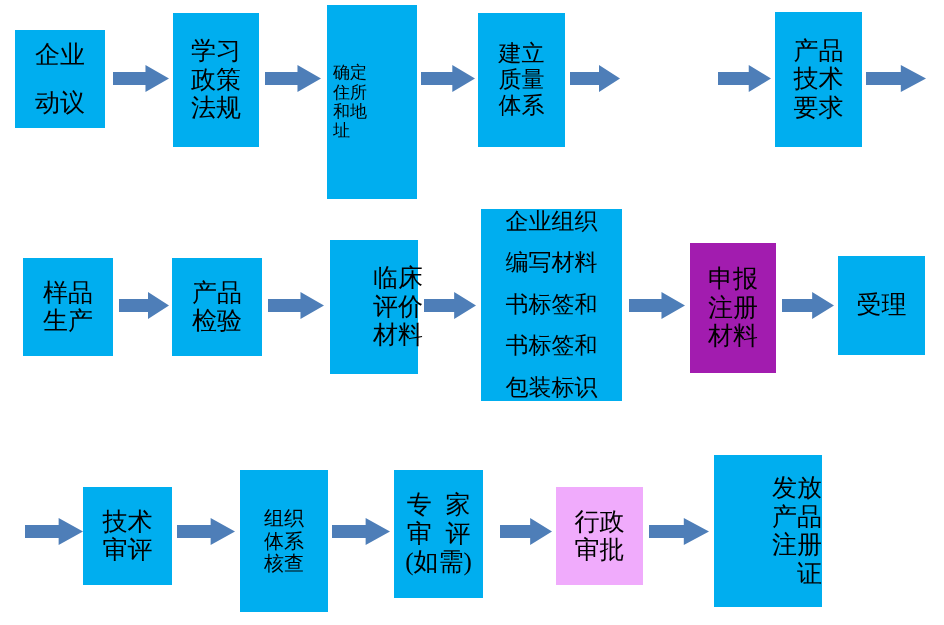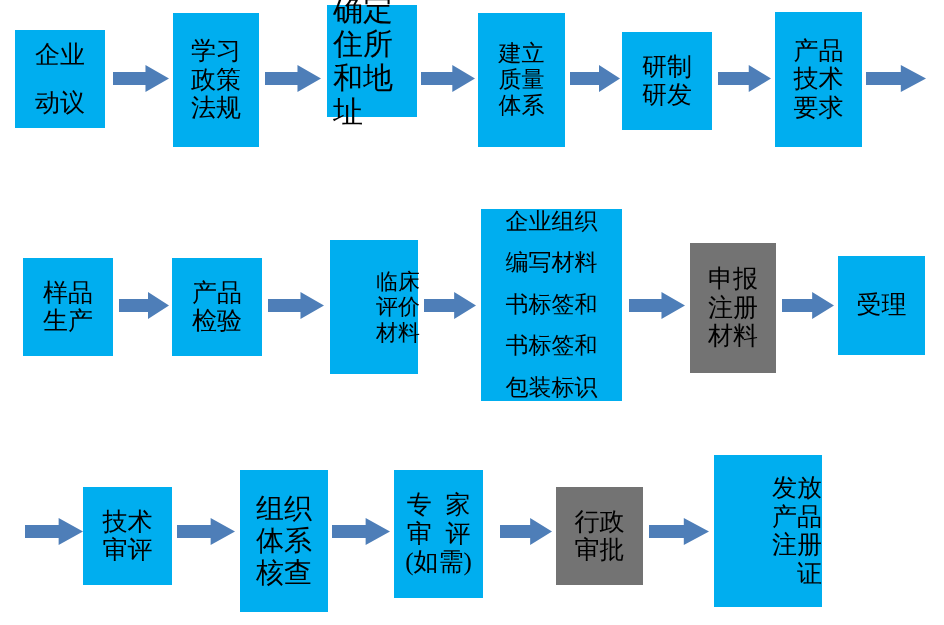--- a/index.html
+++ b/index.html
@@ -87,35 +87,31 @@
     </span>
     <div class="node" title="企业动议" style="left: 15px; top: 30px; width: 90px; height: 98px; background: rgb(0, 174, 239); color: rgb(0, 0, 0); font-size: 25px; gap: 20px;">
       <span class="line">企业</span>
       <span class="line">动议</span>
     </div>
     <div class="node" title="学习政策法规" style="left: 173px; top: 13px; width: 86px; height: 134px; background: rgb(0, 174, 239); color: rgb(0, 0, 0); font-size: 25px;">
       <span class="line">学习</span>
       <span class="line">政策</span>
       <span class="line">法规</span>
     </div>
-    <div class="node" title="确定住所和地址" style="left: 327px; top: 5px; width: 90px; height: 112px; background: rgb(0, 174, 239); color: rgb(0, 0, 0); font-size: 30px; align-items: flex-start; padding-left: 6px; justify-content: center;">
+    <div class="node" title="确定住所和地址" style="left: 327px; top: 5px; width: 90px; height: 194px; background: rgb(0, 174, 239); color: rgb(0, 0, 0); font-size: 17px; align-items: flex-start; padding-left: 6px; justify-content: center;">
       <span class="line">确定</span>
       <span class="line">住所</span>
       <span class="line">和地</span>
       <span class="line">址</span>
     </div>
     <div class="node" title="建立质量体系" style="left: 478px; top: 13px; width: 87px; height: 134px; background: rgb(0, 174, 239); color: rgb(0, 0, 0); font-size: 23px;">
       <span class="line">建立</span>
       <span class="line">质量</span>
       <span class="line">体系</span>
     </div>
-    <div class="node" title="研制研发" style="left: 622px; top: 32px; width: 90px; height: 98px; background: rgb(0, 174, 239); color: rgb(0, 0, 0); font-size: 25px;">
-      <span class="line">研制</span>
-      <span class="line">研发</span>
-    </div>
     <div class="node" title="产品技术要求" style="left: 775px; top: 12px; width: 87px; height: 135px; background: rgb(0, 174, 239); color: rgb(0, 0, 0); font-size: 25px;">
       <span class="line">产品</span>
       <span class="line">技术</span>
       <span class="line">要求</span>
     </div>
     <span class="arrow" style="left: 119px; top: 292px; width: 50px; height: 27px;">
       <svg viewBox="0 0 100 100" preserveAspectRatio="none">
         <polygon points="0,26 58,26 58,0 100,50 58,100 58,74 0,74" fill="#4E7EB8"></polygon>
       </svg>
     </span>
@@ -140,33 +136,33 @@
       </svg>
     </span>
     <div class="node" title="样品生产" style="left: 23px; top: 258px; width: 90px; height: 98px; background: rgb(0, 174, 239); color: rgb(0, 0, 0); font-size: 25px;">
       <span class="line">样品</span>
       <span class="line">生产</span>
     </div>
     <div class="node" title="产品检验" style="left: 172px; top: 258px; width: 90px; height: 98px; background: rgb(0, 174, 239); color: rgb(0, 0, 0); font-size: 25px;">
       <span class="line">产品</span>
       <span class="line">检验</span>
     </div>
-    <div class="node" title="临床评价材料" style="left: 330px; top: 240px; width: 88px; height: 134px; background: rgb(0, 174, 239); color: rgb(0, 0, 0); font-size: 22px; padding-left: 48px;">
+    <div class="node" title="临床评价材料" style="left: 330px; top: 240px; width: 88px; height: 134px; background: rgb(0, 174, 239); color: rgb(0, 0, 0); font-size: 25px; padding-left: 48px;">
       <span class="line">临床</span>
       <span class="line">评价</span>
       <span class="line">材料</span>
     </div>
     <div class="node" title="企业组织编写材料包括说明书标签和包装标识" style="left: 481px; top: 209px; width: 141px; height: 192px; background: rgb(0, 174, 239); color: rgb(0, 0, 0); font-size: 23px; justify-content: space-between;">
       <span class="line">企业组织</span>
       <span class="line">编写材料</span>
       <span class="line">书标签和</span>
       <span class="line">书标签和</span>
       <span class="line">包装标识</span>
     </div>
-    <div class="node" title="申报注册材料" style="left: 690px; top: 243px; width: 86px; height: 130px; background: #737373; color: rgb(0, 0, 0); font-size: 25px;">
+    <div class="node" title="申报注册材料" style="left: 690px; top: 243px; width: 86px; height: 130px; background: #a21caf; color: rgb(0, 0, 0); font-size: 25px;">
       <span class="line">申报</span>
       <span class="line">注册</span>
       <span class="line">材料</span>
     </div>
     <div class="node" title="受理" style="left: 838px; top: 256px; width: 87px; height: 99px; background: rgb(0, 174, 239); color: rgb(0, 0, 0); font-size: 25px;">
       <span class="line">受理</span>
     </div>
     <span class="arrow" style="left: 25px; top: 518px; width: 58px; height: 27px;">
       <svg viewBox="0 0 100 100" preserveAspectRatio="none">
         <polygon points="0,26 58,26 58,0 100,50 58,100 58,74 0,74" fill="#4E7EB8"></polygon>
@@ -189,31 +185,31 @@
     </span>
     <span class="arrow" style="left: 649px; top: 518px; width: 60px; height: 27px;">
       <svg viewBox="0 0 100 100" preserveAspectRatio="none">
         <polygon points="0,26 58,26 58,0 100,50 58,100 58,74 0,74" fill="#4E7EB8"></polygon>
       </svg>
     </span>
     <div class="node" title="技术审评" style="left: 83px; top: 487px; width: 89px; height: 98px; background: rgb(0, 174, 239); color: rgb(0, 0, 0); font-size: 25px;">
       <span class="line">技术</span>
       <span class="line">审评</span>
     </div>
-    <div class="node" title="组织体系核查" style="left: 240px; top: 470px; width: 88px; height: 142px; background: rgb(0, 174, 239); color: rgb(0, 0, 0); font-size: 28px; justify-content: center;">
+    <div class="node" title="组织体系核查" style="left: 240px; top: 470px; width: 88px; height: 142px; background: rgb(0, 174, 239); color: rgb(0, 0, 0); font-size: 20px; justify-content: center;">
       <span class="line">组织</span>
       <span class="line">体系</span>
       <span class="line">核查</span>
     </div>
     <div class="node" title="专家审评(如需)" style="left: 394px; top: 470px; width: 89px; height: 128px; background: rgb(0, 174, 239); color: rgb(0, 0, 0); font-size: 25px;">
       <span class="line spread">专家</span>
       <span class="line spread">审评</span>
       <span class="line">(如需)</span>
     </div>
-    <div class="node" title="行政审批" style="left: 556px; top: 487px; width: 87px; height: 98px; background: #737373; color: rgb(0, 0, 0); font-size: 25px;">
+    <div class="node" title="行政审批" style="left: 556px; top: 487px; width: 87px; height: 98px; background: #f0abfc; color: rgb(0, 0, 0); font-size: 25px;">
       <span class="line">行政</span>
       <span class="line">审批</span>
     </div>
     <div class="node" title="发放产品注册证" style="left: 714px; top: 455px; width: 108px; height: 152px; background: rgb(0, 174, 239); color: rgb(0, 0, 0); font-size: 25px; align-items: flex-end; padding-left: 6px;">
       <span class="line">发放</span>
       <span class="line">产品</span>
       <span class="line">注册</span>
       <span class="line">证</span>
     </div>
   </div>

